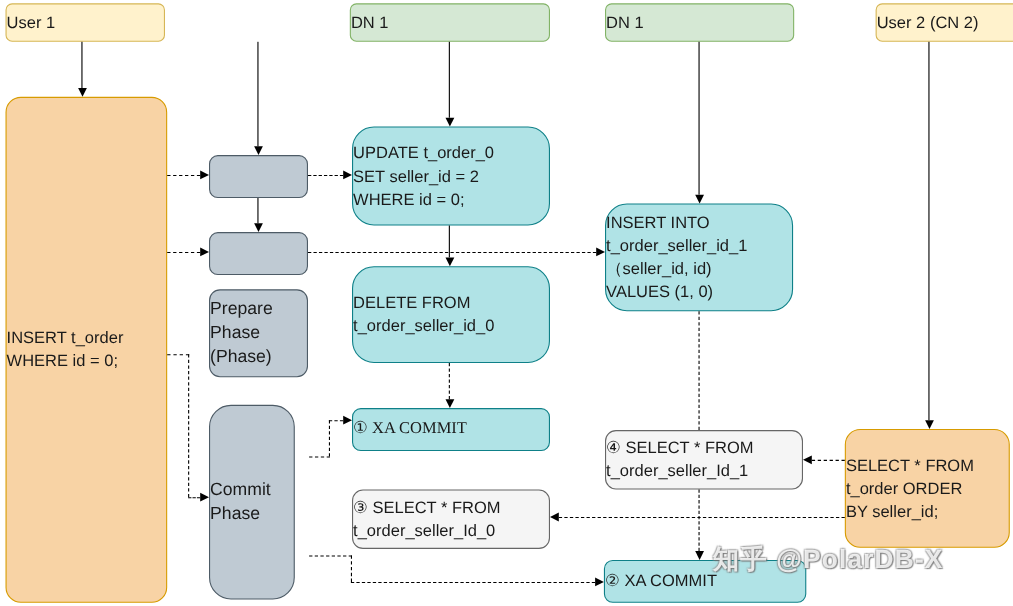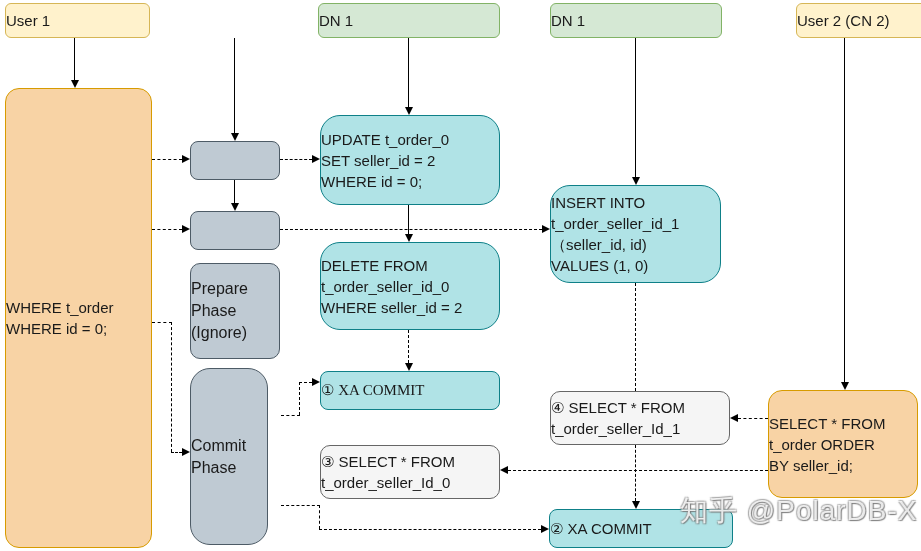--- a/index.html
+++ b/index.html
@@ -27,24 +27,23 @@
   .vl{width:0;border-left:1.5px solid var(--arrow);}
   .vd{width:0;border-left:1.2px dashed var(--arrow);}
   .hd{height:0;border-top:1.2px dashed var(--arrow);}
   
   .ah{position:absolute;width:0;height:0;}
   .ah.down{border-left:4.5px solid transparent;border-right:4.5px solid transparent;border-top:8px solid var(--arrow);}
   .ah.right{border-top:4.5px solid transparent;border-bottom:4.5px solid transparent;border-left:8px solid var(--arrow);}
   .ah.left{border-top:4.5px solid transparent;border-bottom:4.5px solid transparent;border-right:8px solid var(--arrow);}
   #watermark{
     position:absolute;left:648px;top:492px;z-index:30;
-    font-size:28px;font-weight:normal;letter-spacing:1px;white-space:nowrap;
+    font-size:24px;font-weight:bold;letter-spacing:1px;white-space:nowrap;
     color:rgba(255,255,255,0.82);
     text-shadow:1px 1px 1px rgba(110,110,110,0.75),-1px -1px 1px rgba(150,150,150,0.55),1px -1px 1px rgba(130,130,130,0.5),-1px 1px 1px rgba(130,130,130,0.5);
-    margin-left:32px;
   }
 </style>
 </head>
 <body>
 
 <div id="canvas">
 
   <div class="box hdr yellow" style="left:5px;top:3px;width:145px;height:35px;">
       <span>User 1</span>
     </div>
@@ -52,48 +51,47 @@
       <span>DN 1</span>
     </div>
   <div class="box hdr green" style="left:550px;top:3px;width:172px;height:35px;">
       <span>DN 1</span>
     </div>
   <div class="box hdr yellow" style="left:770px;top:3px;width:150px;height:35px;margin-left:26px;">
       <span>User 2  (CN 2)</span>
     </div>
 
   <div class="box orange r14" style="left:5px;top:88px;width:147px;height:460px;">
-    <div>WHERE t_order</div>
+    <div>INSERT t_order</div>
     <div>WHERE id = 0;</div>
   </div>
 
   <div class="box slate r8" style="left:190px;top:141px;width:90px;height:39px;"></div>
   <div class="box slate r8" style="left:190px;top:211px;width:90px;height:39px;"></div>
 
-  <div class="box slate r10 phase" style="left:190px;top:263px;width:90px;height:96px;">
+  <div class="box slate r10 phase" style="left:190px;top:263px;width:90px;height:80px;">
     <div>Prepare</div>
     <div>Phase</div>
-    <div>(Ignore)</div>
+    <div>(Phase)</div>
   </div>
 
   <div class="box slate r12 phase" style="left:190px;top:368px;width:78px;height:177px;">
     <div>Commit</div>
     <div>Phase</div>
   </div>
 
   <div class="box teal r12" style="left:320px;top:115px;width:180px;height:90px;">
     <div>UPDATE t_order_0</div>
     <div>SET seller_id = 2</div>
     <div>WHERE id = 0;</div>
   </div>
 
   <div class="box teal r12" style="left:320px;top:242px;width:180px;height:88px;">
     <div>DELETE FROM</div>
     <div>t_order_seller_id_0</div>
-    <div>WHERE seller_id = 2</div>
   </div>
 
   <div class="box teal r8" style="left:320px;top:371px;width:180px;height:39px;font-family:Liberation Serif, serif;">
     <div>① XA COMMIT</div>
   </div>
 
   <div class="box teal r12" style="left:550px;top:185px;width:171px;height:98px;">
     <div>INSERT INTO</div>
     <div>t_order_seller_id_1</div>
     <div>（seller_id, id)</div>

